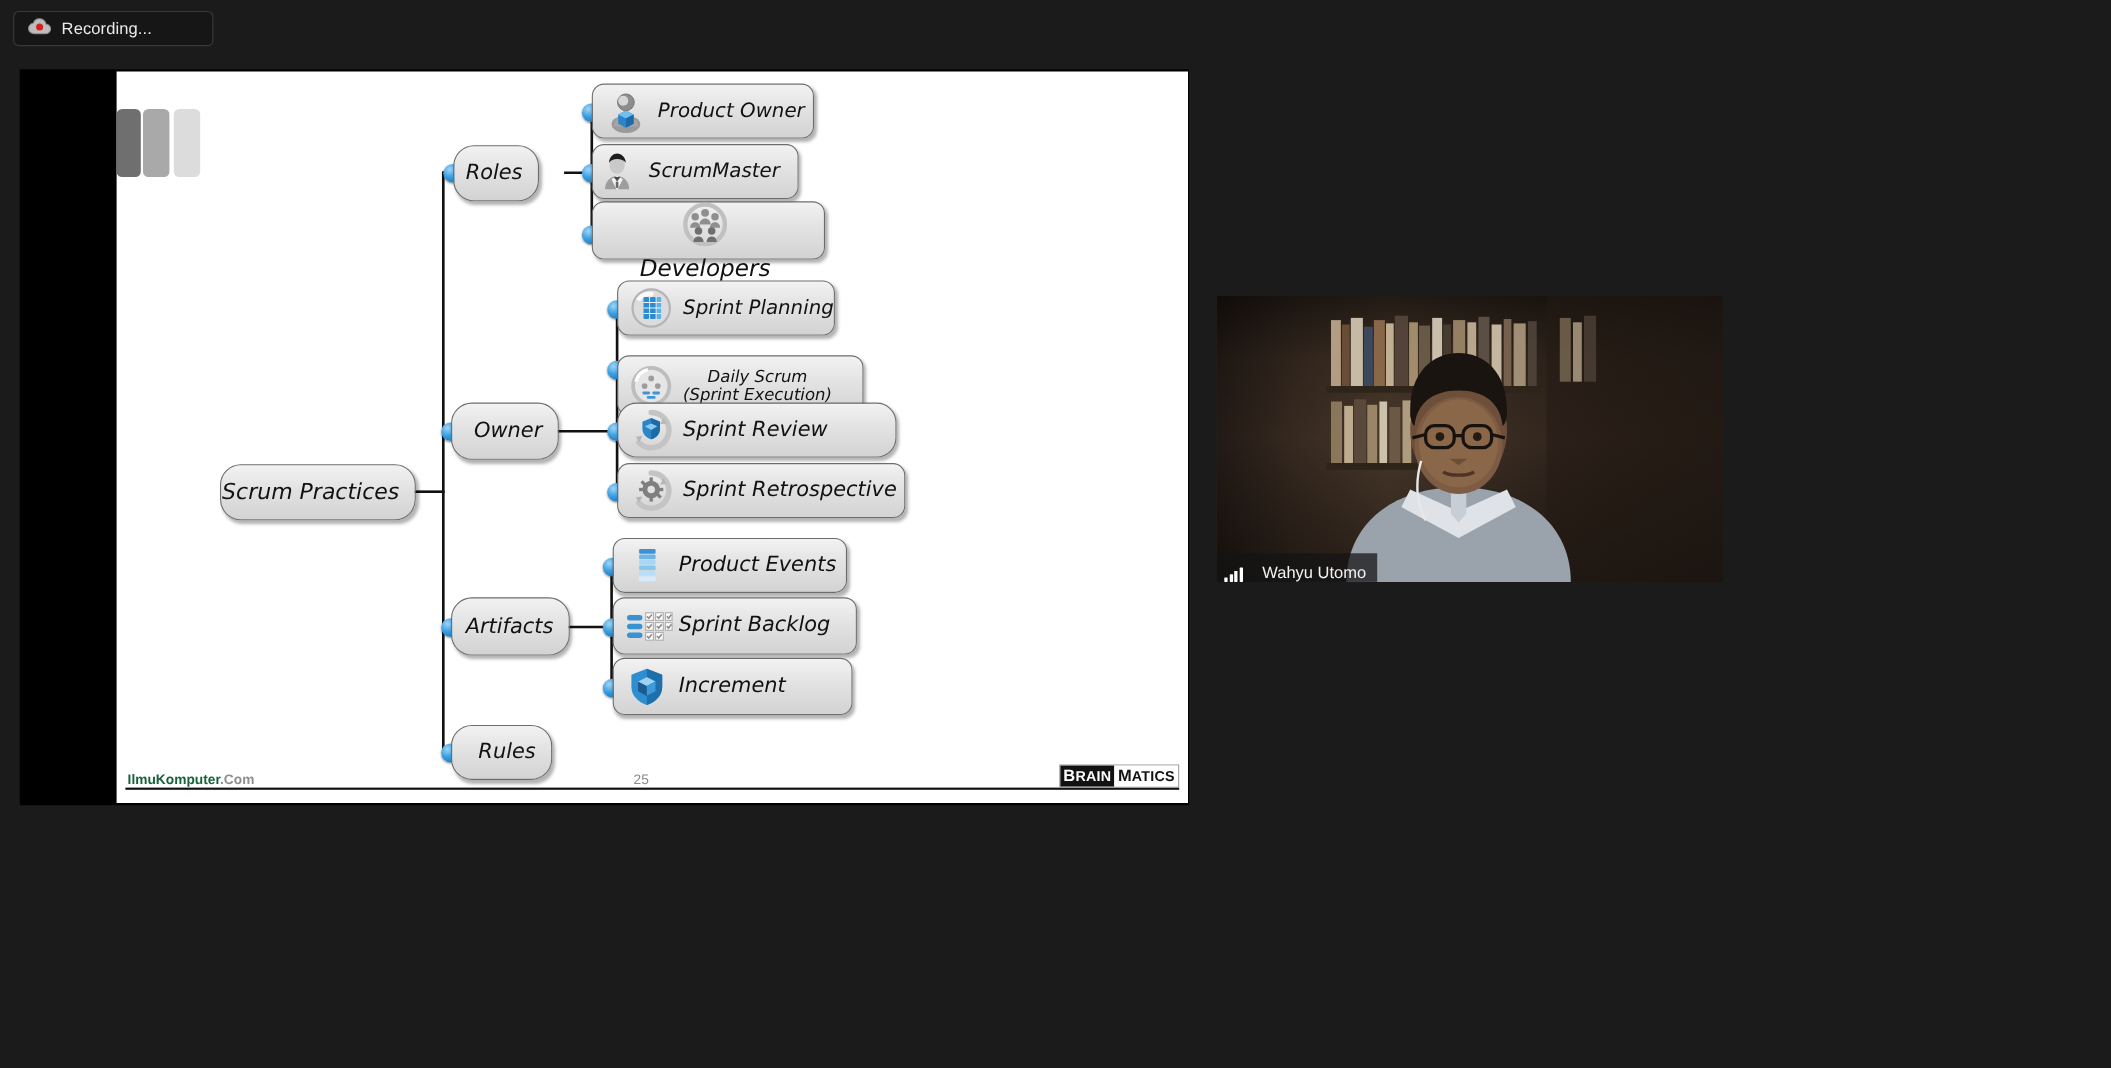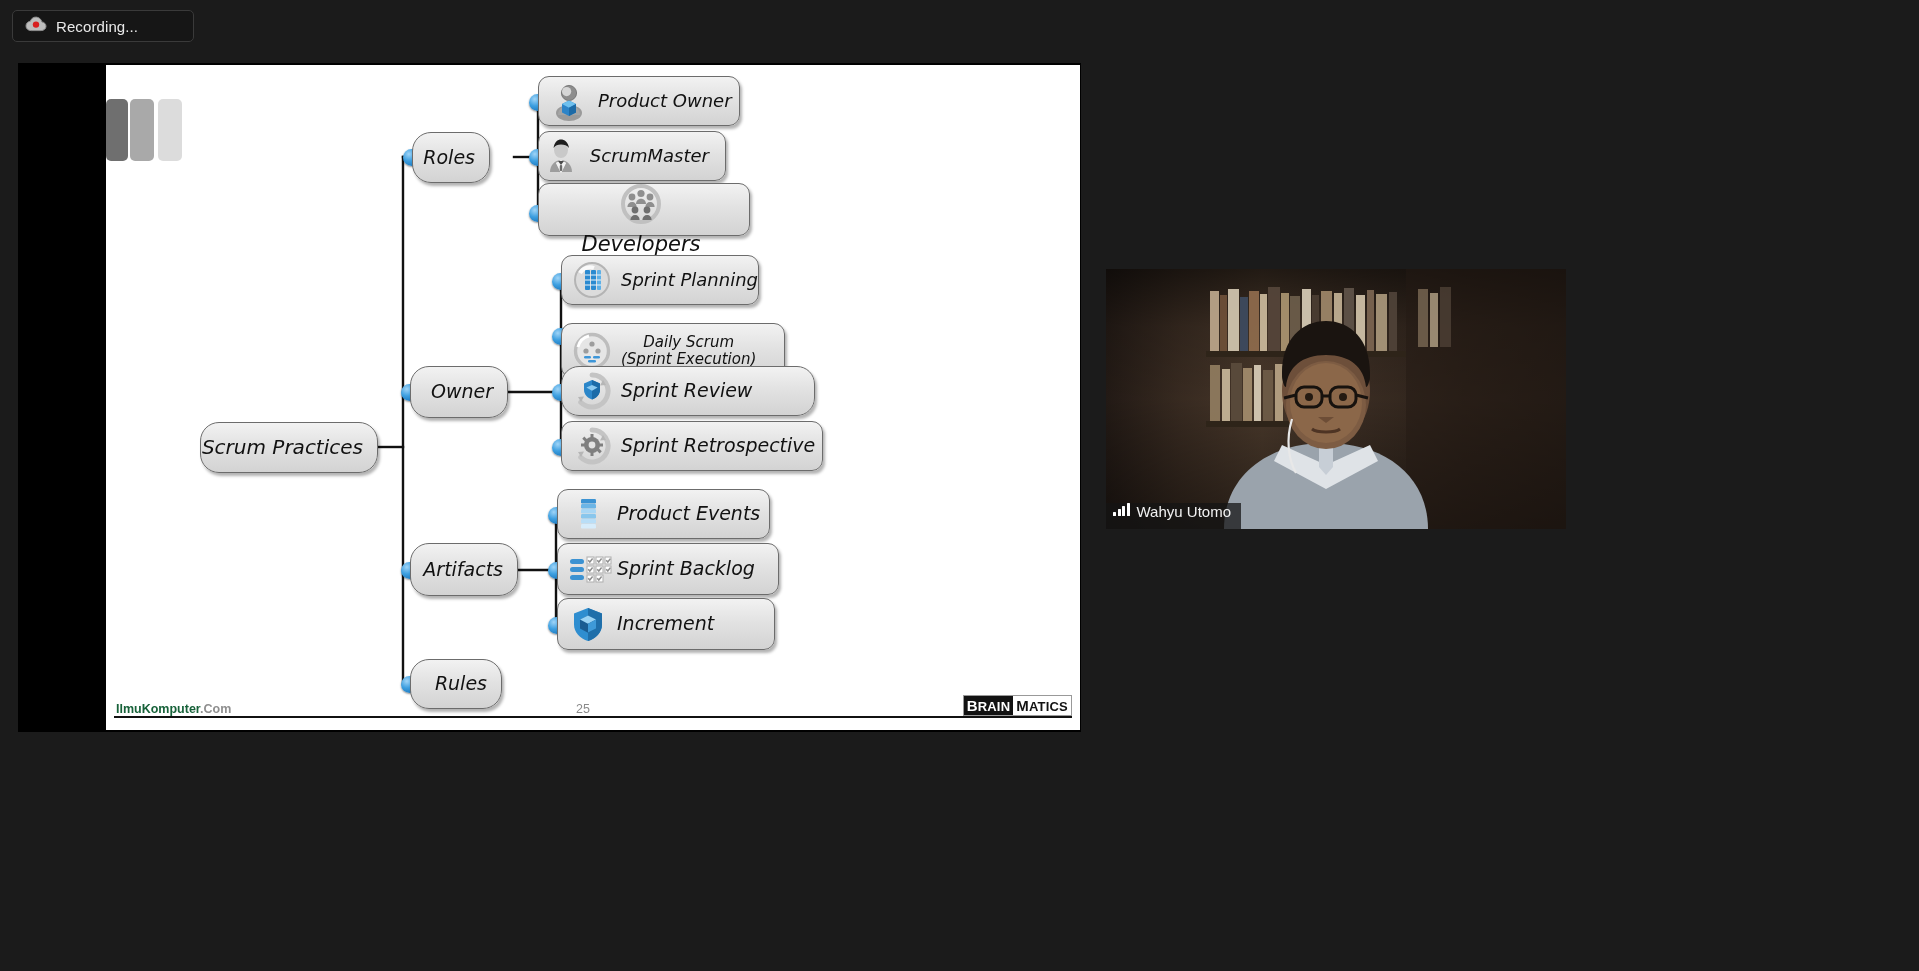--- a/index.html
+++ b/index.html
@@ -90,21 +90,21 @@
   #vid .shelf { position: absolute; inset: 0;
     background:
       linear-gradient(180deg, rgba(0,0,0,.55) 0%, rgba(0,0,0,.18) 22%, rgba(0,0,0,.05) 50%, rgba(0,0,0,.45) 100%),
       linear-gradient(90deg,#241b16 0%,#3a2c22 16%,#4b3a2c 34%,#3c2e24 56%,#2e231b 78%,#241c16 100%);
   }
   #vid .person { position: absolute; }
   #namebar {
     position: absolute; left: 0; bottom: 0;
     height: 26px; padding: 0 10px 0 7px;
     background: rgba(20,20,20,.74);
-    display: flex; align-items: flex-start; gap: 7px;
+    display: flex; align-items: flex-end; gap: 18px;
   }
   #namebar .nm { color: #f2f2f2; font-size: 15px; }
   .bars { display: flex; align-items: flex-end; gap: 1.5px; height: 13px; }
   .bars i { display: block; width: 3px; background: #fff; border-radius: .5px; }
 </style>
 </head>
 <body>
 
 <div id="app">
 

